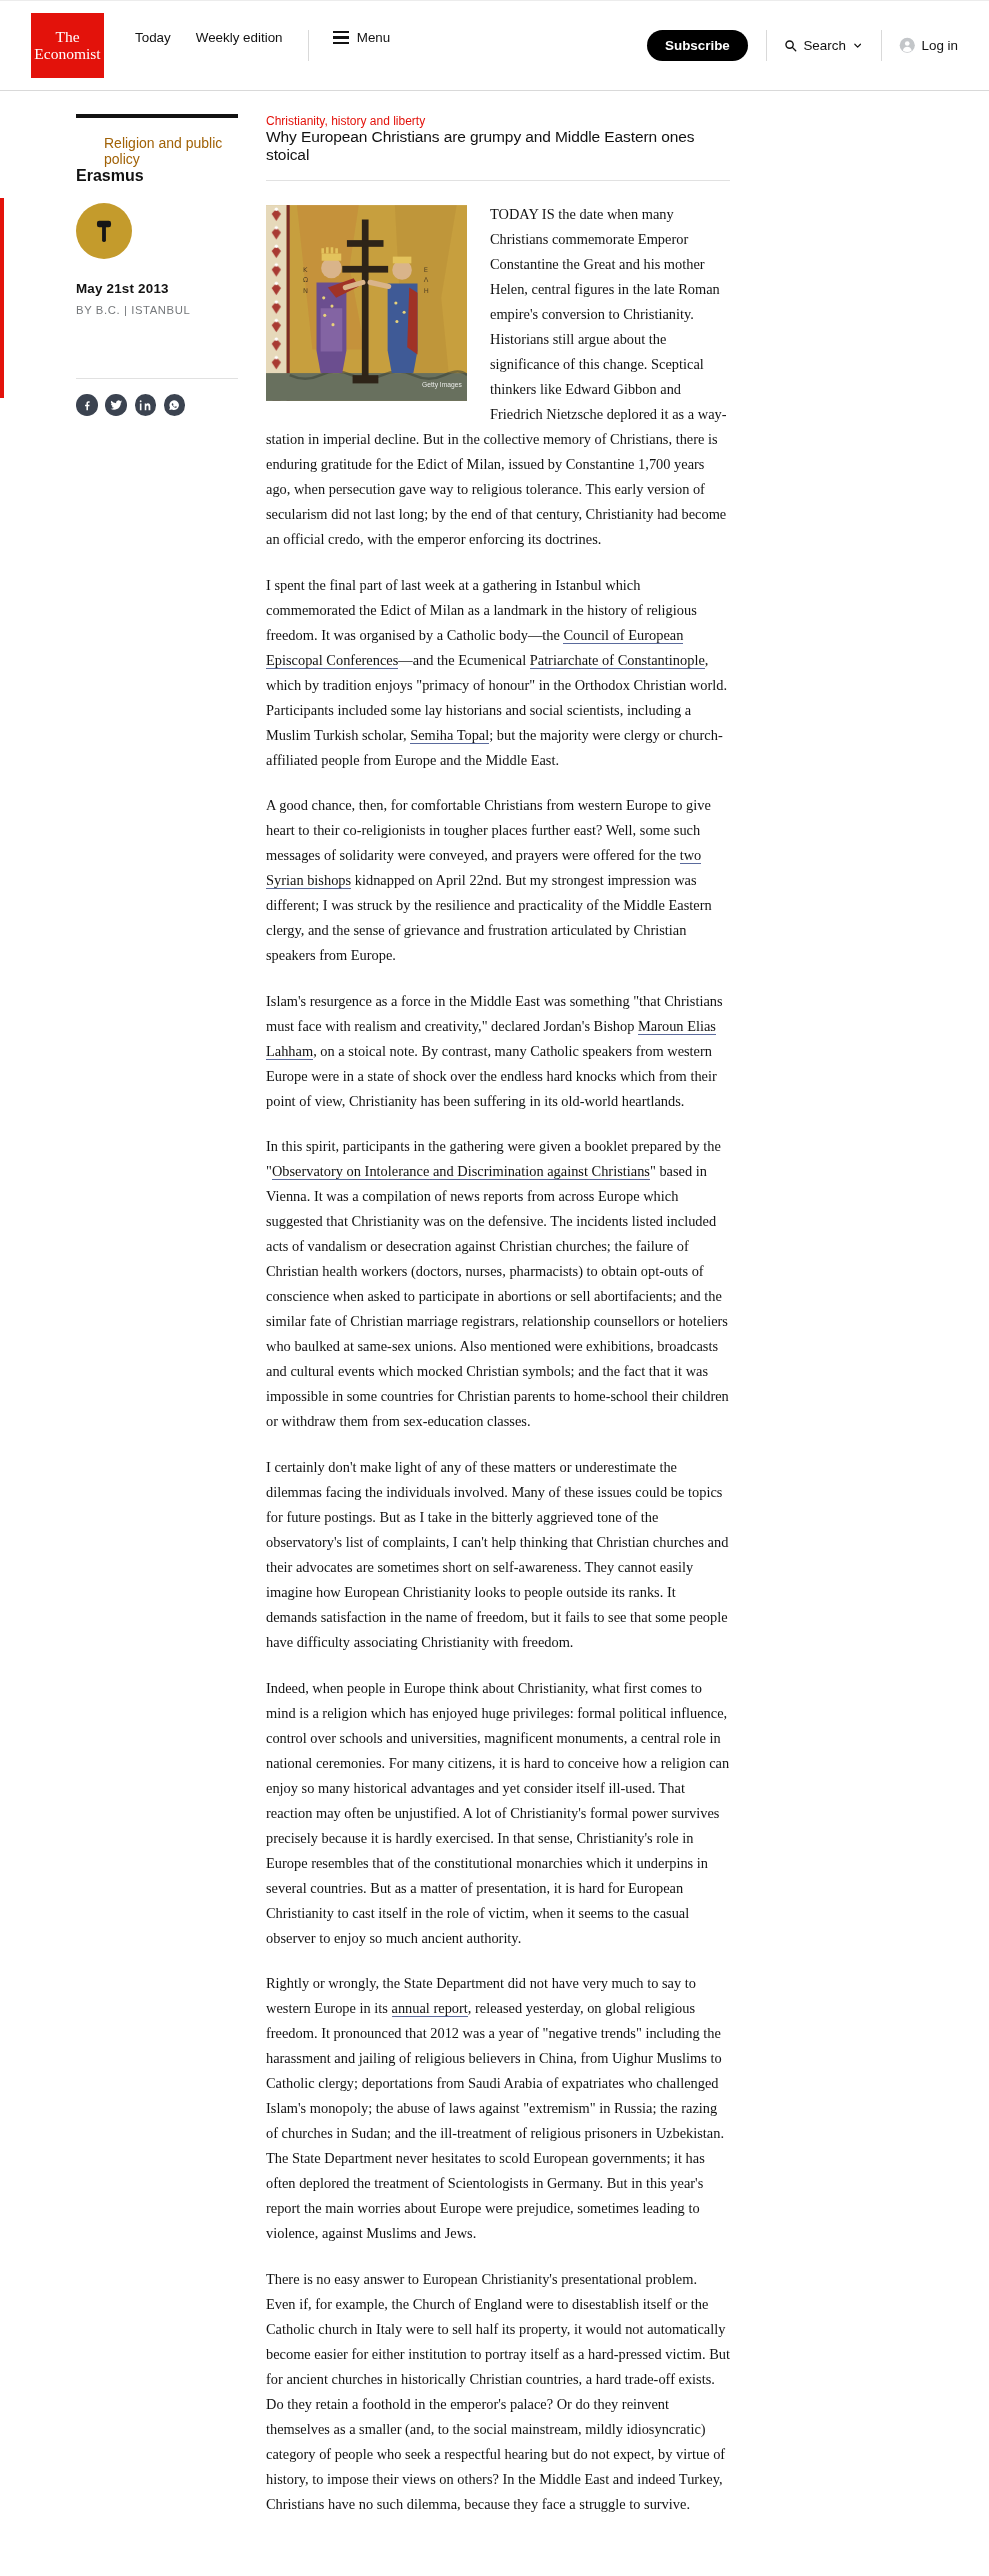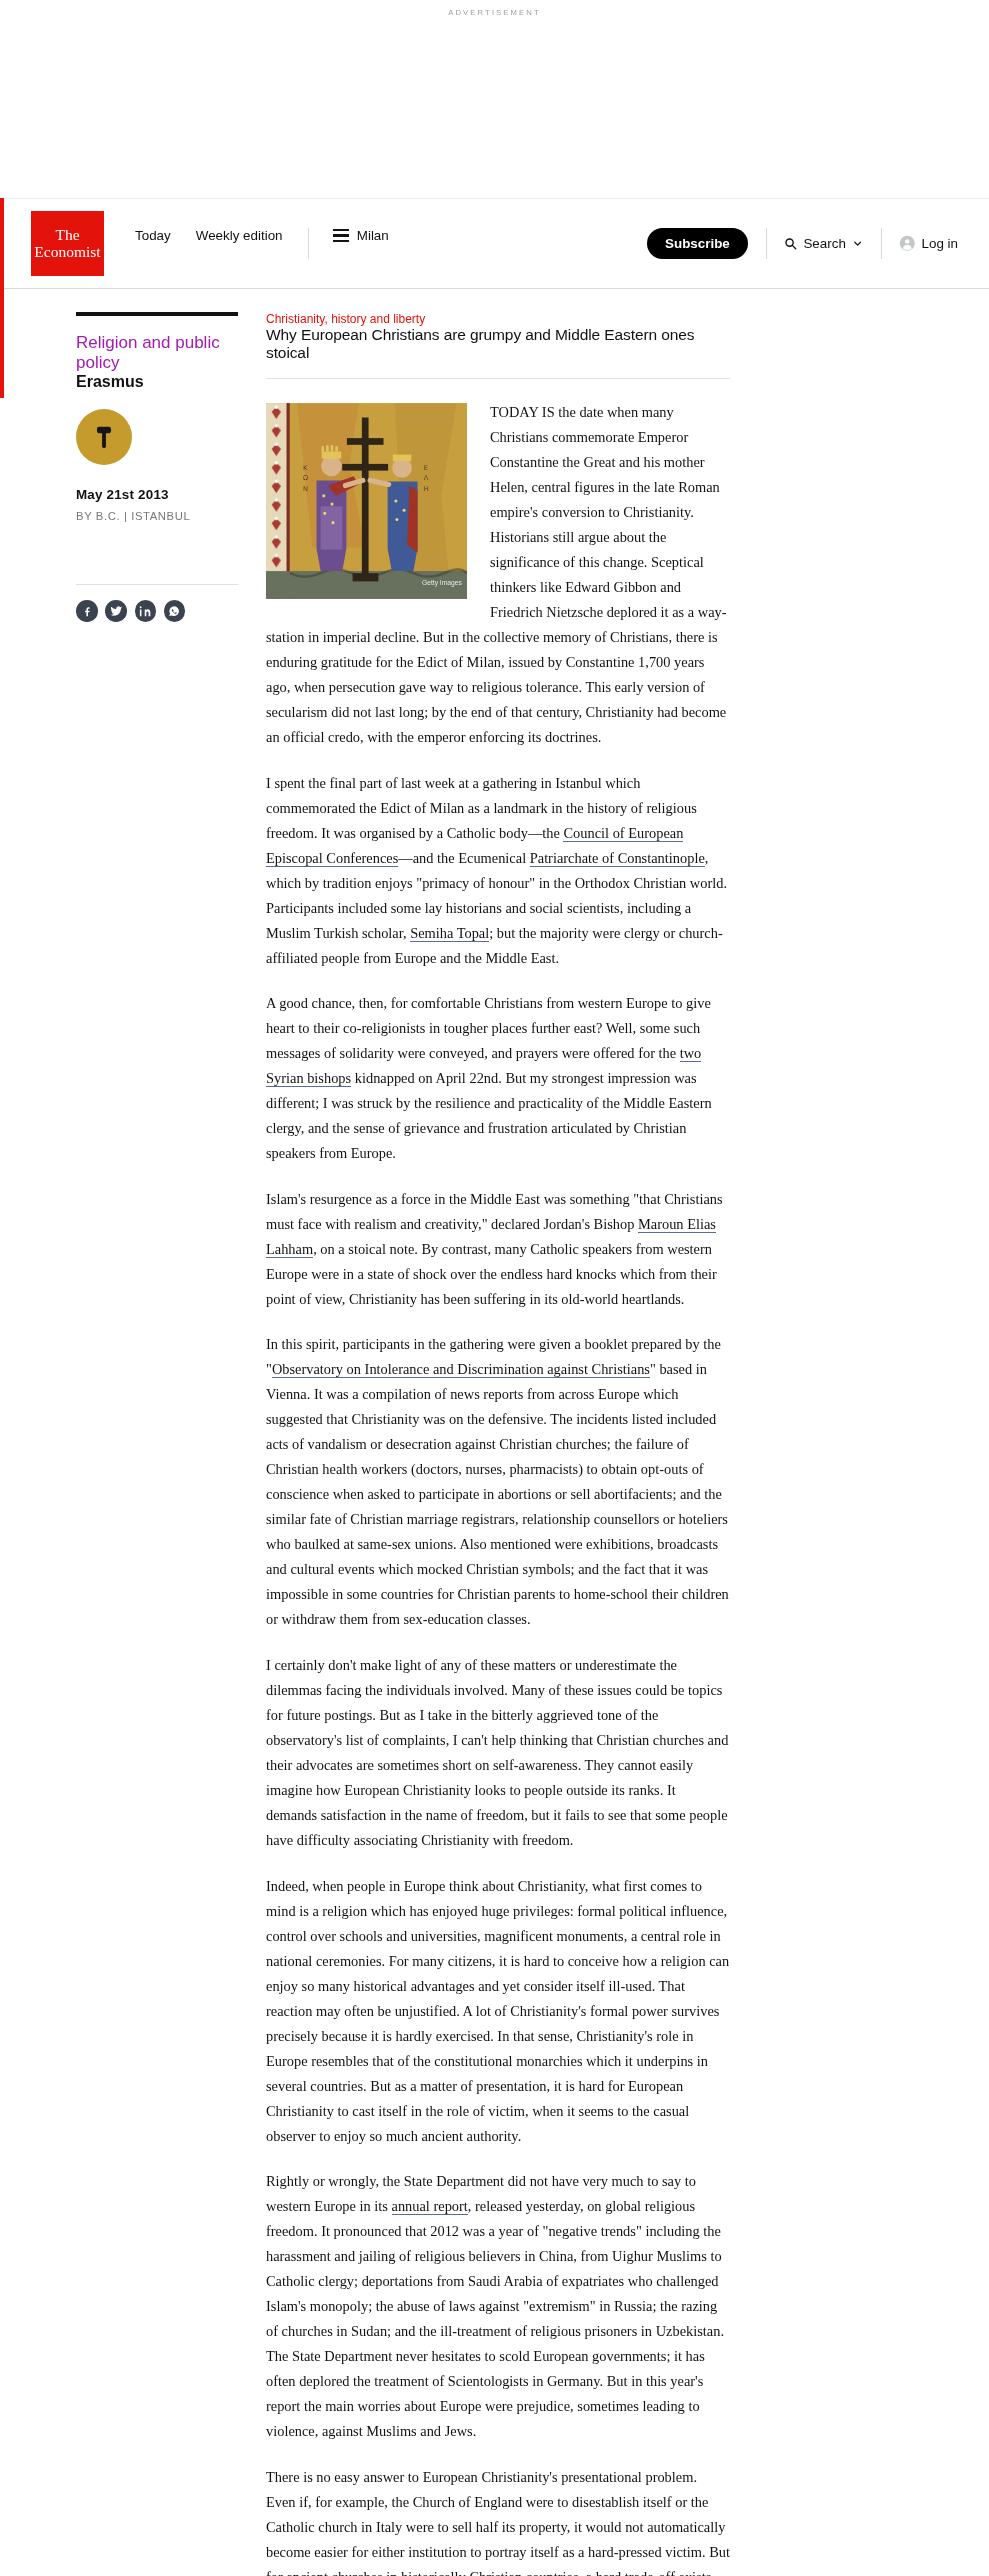--- a/index.html
+++ b/index.html
@@ -23,21 +23,21 @@
   .hamburger i { display:block; width:15.5px; height:2.1px; background:#121212; }
   .header-right { margin-left:auto; display:flex; align-items:center; gap:17.5px; }
   .subscribe-btn { background:#000000; color:#fff; font-size:13.4px; font-weight:bold; border:none; border-radius:15.5px; padding:7.7px 18.5px; cursor:pointer; }
   .icon-link { display:flex; align-items:center; gap:6.2px; font-size:13.4px; }
   .red-strip { position:absolute; left:0; top:198px; width:3.6px; height:200px; background:#e3120b; }
 
   
   .article-wrap { display:flex; padding:23px 0 43px 76px; background:#fff; }
   .rail { width:162px; margin-right:28px; flex:none; }
   .rail-bar { height:4.1px; background:#121212; }
-  .rail-section { margin-top:16.5px; font-size:17px; color:#a21caf; }
+  .rail-section { margin-top:16.5px; font-size:14px; color:#a16207;margin-left:28px; }
   .rail-blog { margin-top:9px; font-size:16px; font-weight:bold; }
   .avatar { margin-top:18.5px; width:56px; height:56px; border-radius:50%; background:#c49b2c; display:flex; align-items:center; justify-content:center; }
   .rail-date { margin-top:21.6px; font-size:13.4px; font-weight:bold; letter-spacing:0.2px; }
   .rail-byline { margin-top:8.2px; font-size:11.3px; color:#75787b; letter-spacing:0.6px; }
   .rail-divider { margin-top:62px; border-top:0.5px solid #e1e1e1; }
   .share-row { margin-top:15.5px; display:flex; gap:7.7px; }
   .share-circle { width:21.6px; height:21.6px; border-radius:50%; background:#3b4350; color:#fff; display:flex; align-items:center; justify-content:center; cursor:pointer; }
   .share-circle svg { width:12.4px; height:12.4px; fill:#fff; }
 
   .main-col { width:464px; }
@@ -51,42 +51,39 @@
   figure.mosaic { float:left; width:201px; margin:3.1px 23px 6.2px 0; position:relative; }
   figure.mosaic svg { display:block; }
   .img-credit { position:absolute; bottom:4.1px; right:5.2px; font-family:"Liberation Sans", sans-serif; font-size:6.7px; color:rgba(255,255,255,.85); }
   .stroke-i { fill:none; stroke:currentColor; stroke-width:2.5; stroke-linecap:round; stroke-linejoin:round; }
 </style>
 </head>
 <body>
 
 <div class="page">
 
-  <div class="ad-slot">
-    <span>ADVERTISEMENT</span>
-  </div>
 
   <div class="red-strip"></div>
 
   <header class="site-header">
     <a class="logo">
       <span>The</span>
       <span>Economist</span>
     </a>
     <nav class="main-nav">
       <a class="nav-link">Today</a>
       <a class="nav-link">Weekly edition</a>
       <span class="v-div"></span>
       <a class="menu-link">
         <span class="hamburger">
             <i></i>
             <i></i>
             <i></i>
           </span>
-        <span>Milan</span>
+        <span>Menu</span>
       </a>
     </nav>
     <div class="header-right">
       <button class="subscribe-btn">Subscribe</button>
       <span class="v-div"></span>
       <a class="icon-link">
         <svg width="13.4" height="13.4" viewBox="0 0 24 24" class="stroke-i" style="color:#121212">
             <circle cx="10" cy="10" r="6.5"></circle>
             <line x1="15" y1="15" x2="21" y2="21"></line>
           </svg>

